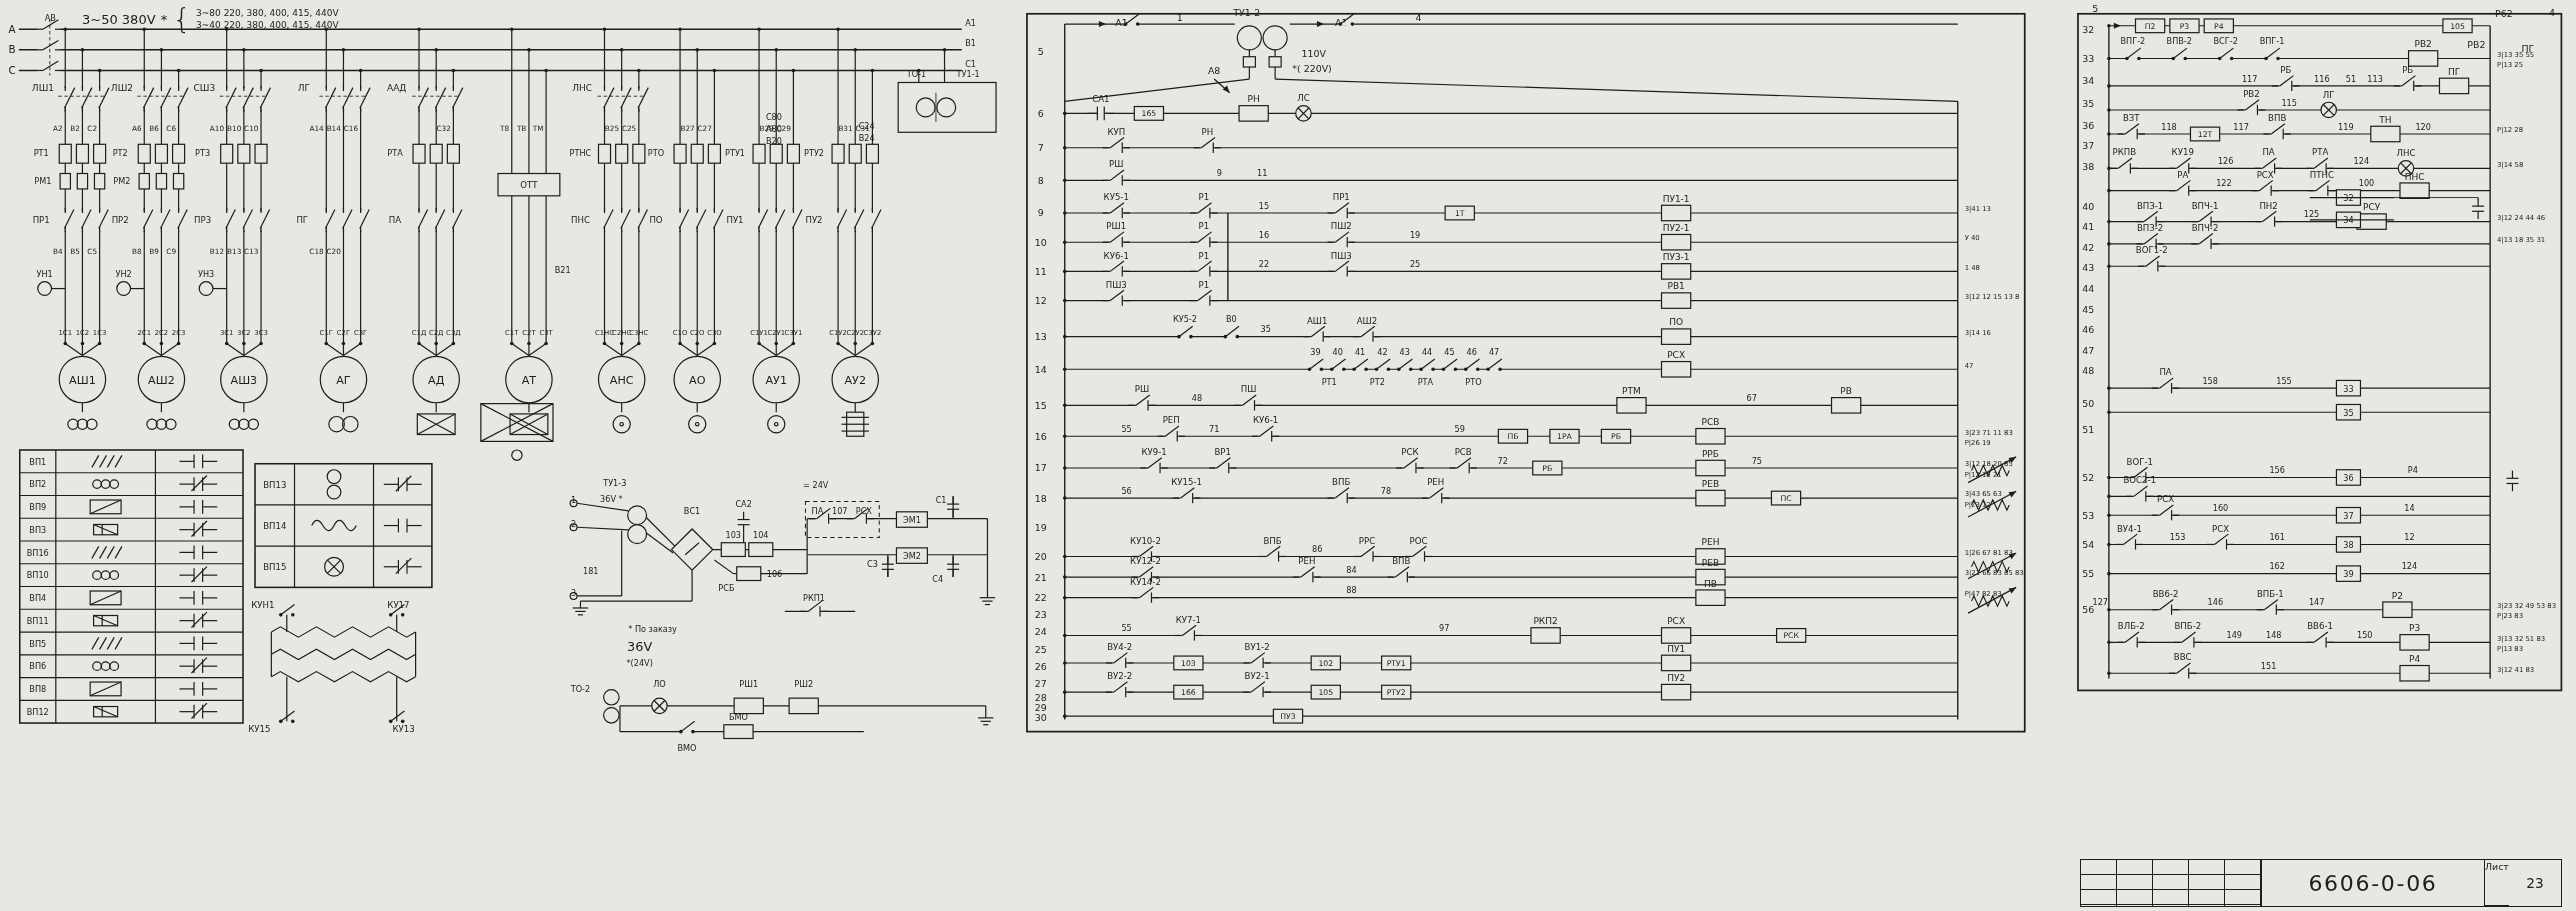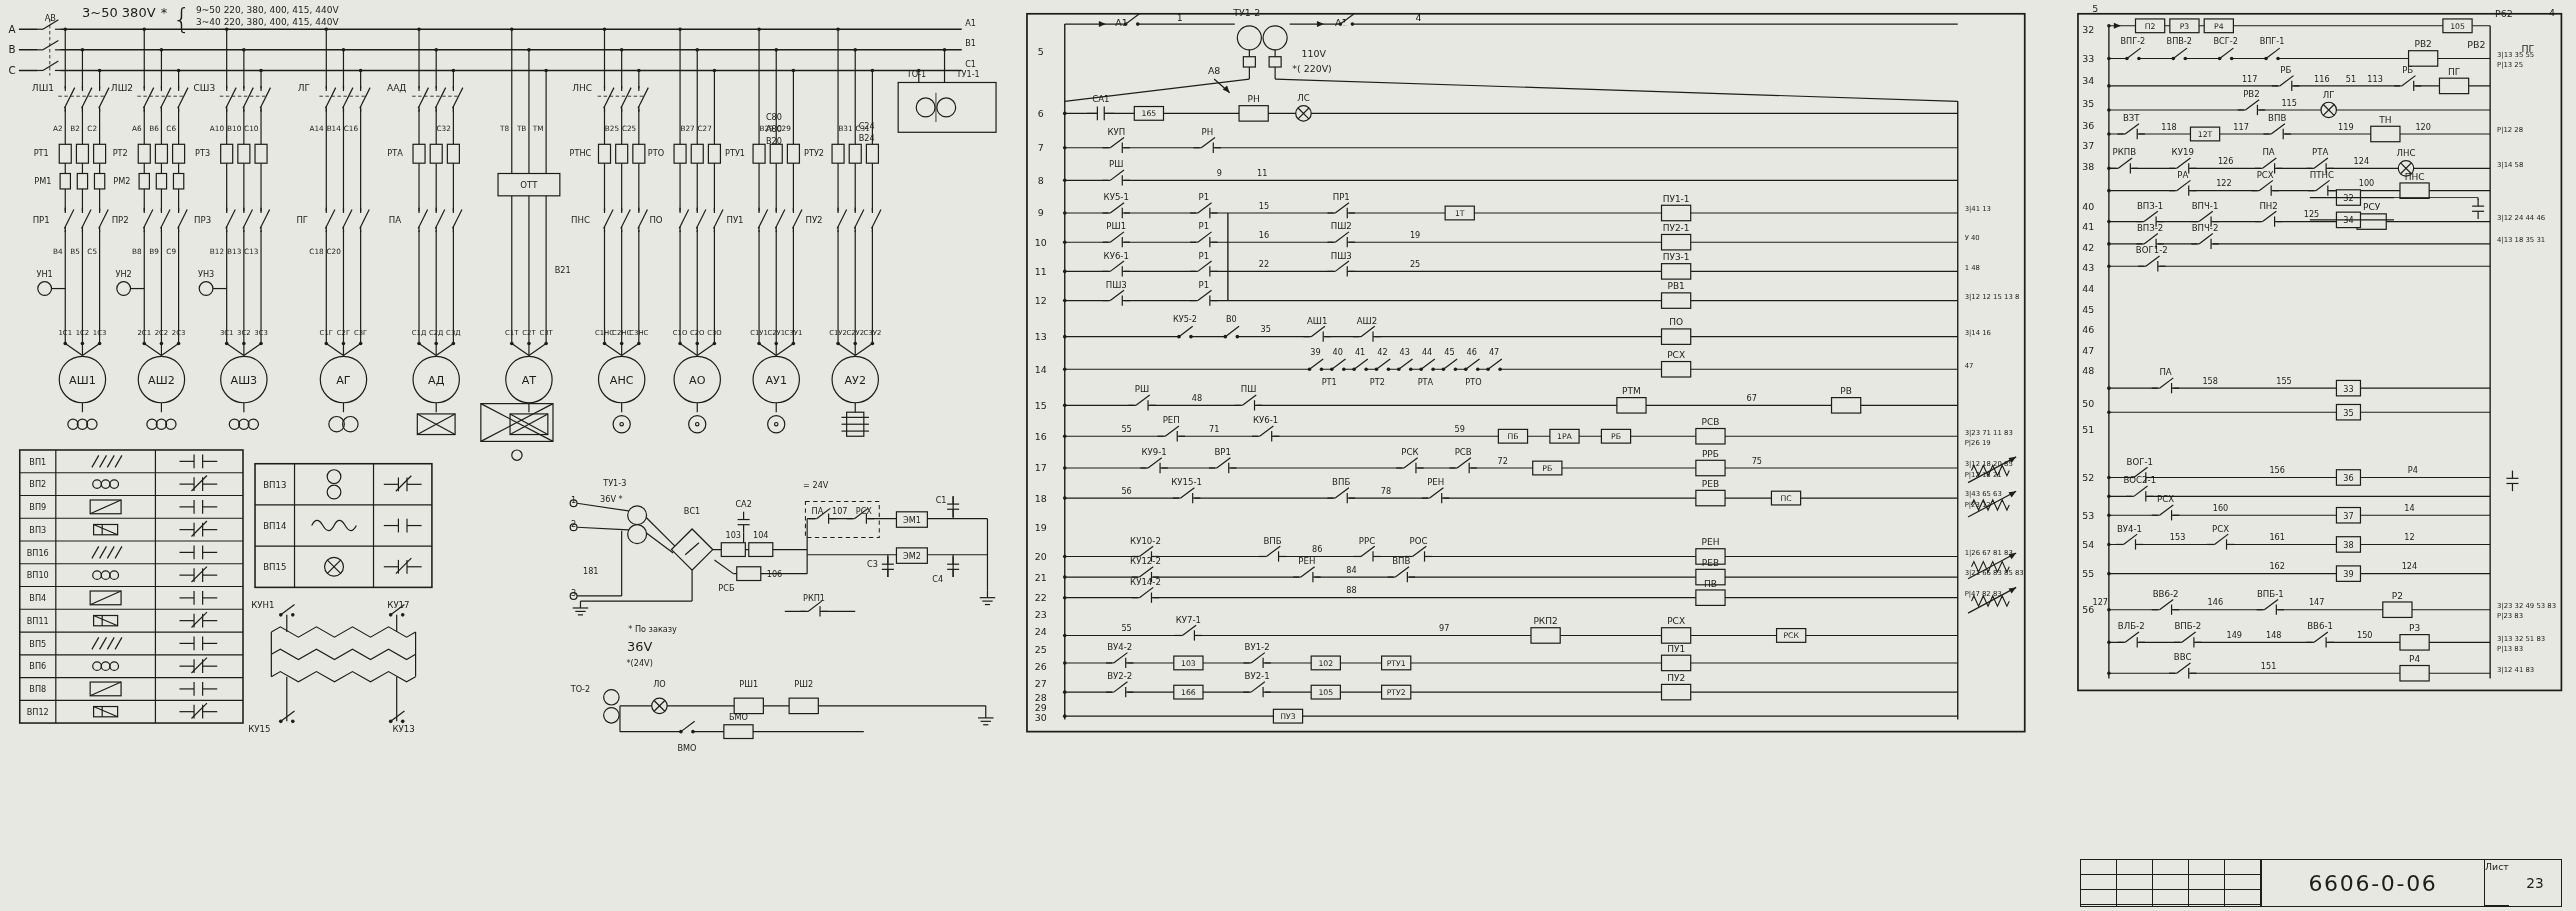--- a/index.html
+++ b/index.html
@@ -1,20 +1,20 @@
 <!DOCTYPE html>
 <html style="font-size:13.7px"><head>
 <meta charset="utf-8">
 <style>
   html,body{margin:0;padding:0;background:#c9ccc6;}
   .sheet{position:relative;width:2576px;height:912px;background:#e7e8e2;overflow:hidden;
          font-family:"DejaVu Sans",sans-serif;color:#1d1d1b;}
   svg{position:absolute;left:0;top:0;}
   svg text{font-family:"DejaVu Sans",sans-serif;fill:#1d1d1b;}
-  .supply{position:absolute;left:82px;top:5.2px;display:flex;gap:5.2px;font-size:13px;}
+  .supply{position:absolute;left:82px;top:5.2px;display:flex;align-items:center;gap:5.2px;font-size:13px;}
   .supply .brace{font-size:29px;font-weight:100;line-height:1;}
   .supply .alts{font-size:9px;line-height:1.3;}
   .tb{position:absolute;left:2080px;top:859px;width:482px;height:48px;border:1.7px solid #1d1d1b;
       display:flex;background:#e7e8e2;box-sizing:border-box;}
   .tb-left{width:180px;border-right:1.7px solid #1d1d1b;
       background-image:repeating-linear-gradient(to right,transparent 0 35px,#1d1d1b 35px 36px),
                        repeating-linear-gradient(to bottom,transparent 0 14px,#1d1d1b 14px 15px);}
   .tb-num{flex:1;display:flex;align-items:center;justify-content:center;font-size:22px;letter-spacing:1.7px;}
   .tb-right{width:76px;border-left:1.7px solid #1d1d1b;display:flex;flex-direction:row;}
   .tb-lbl{border-bottom:1.3px solid #1d1d1b;font-size:9.4px;text-align:center;padding:0.9px 0;}
@@ -1795,21 +1795,21 @@
         <line x1="2886" y1="230" x2="2886" y2="233" stroke="#1d1d1b" stroke-width="1"></line>
         <path d="M 2470 30 L 2461.710451053974 33.50476508077786 L 2461.710451053974 26.495234919222145 Z" fill="#1d1d1b" stroke="none"></path>
       </g>
     </svg>
 
   <div class="supply">
     <span>3~50 380V</span>
     <span>*</span>
     <span class="brace">{</span>
     <span class="alts">
-      <span>9~50 220, 380, 400, 415, 440V</span><br>
+      <span>3~80 220, 380, 400, 415, 440V</span><br>
       <span>3~40 220, 380, 400, 415, 440V</span>
     </span>
   </div>
 
   <div class="tb">
     <div class="tb-left"></div>
     <div class="tb-num">6606-0-06</div>
     <div class="tb-right">
       <div class="tb-lbl">Лист</div>
       <div class="tb-val">23</div>

